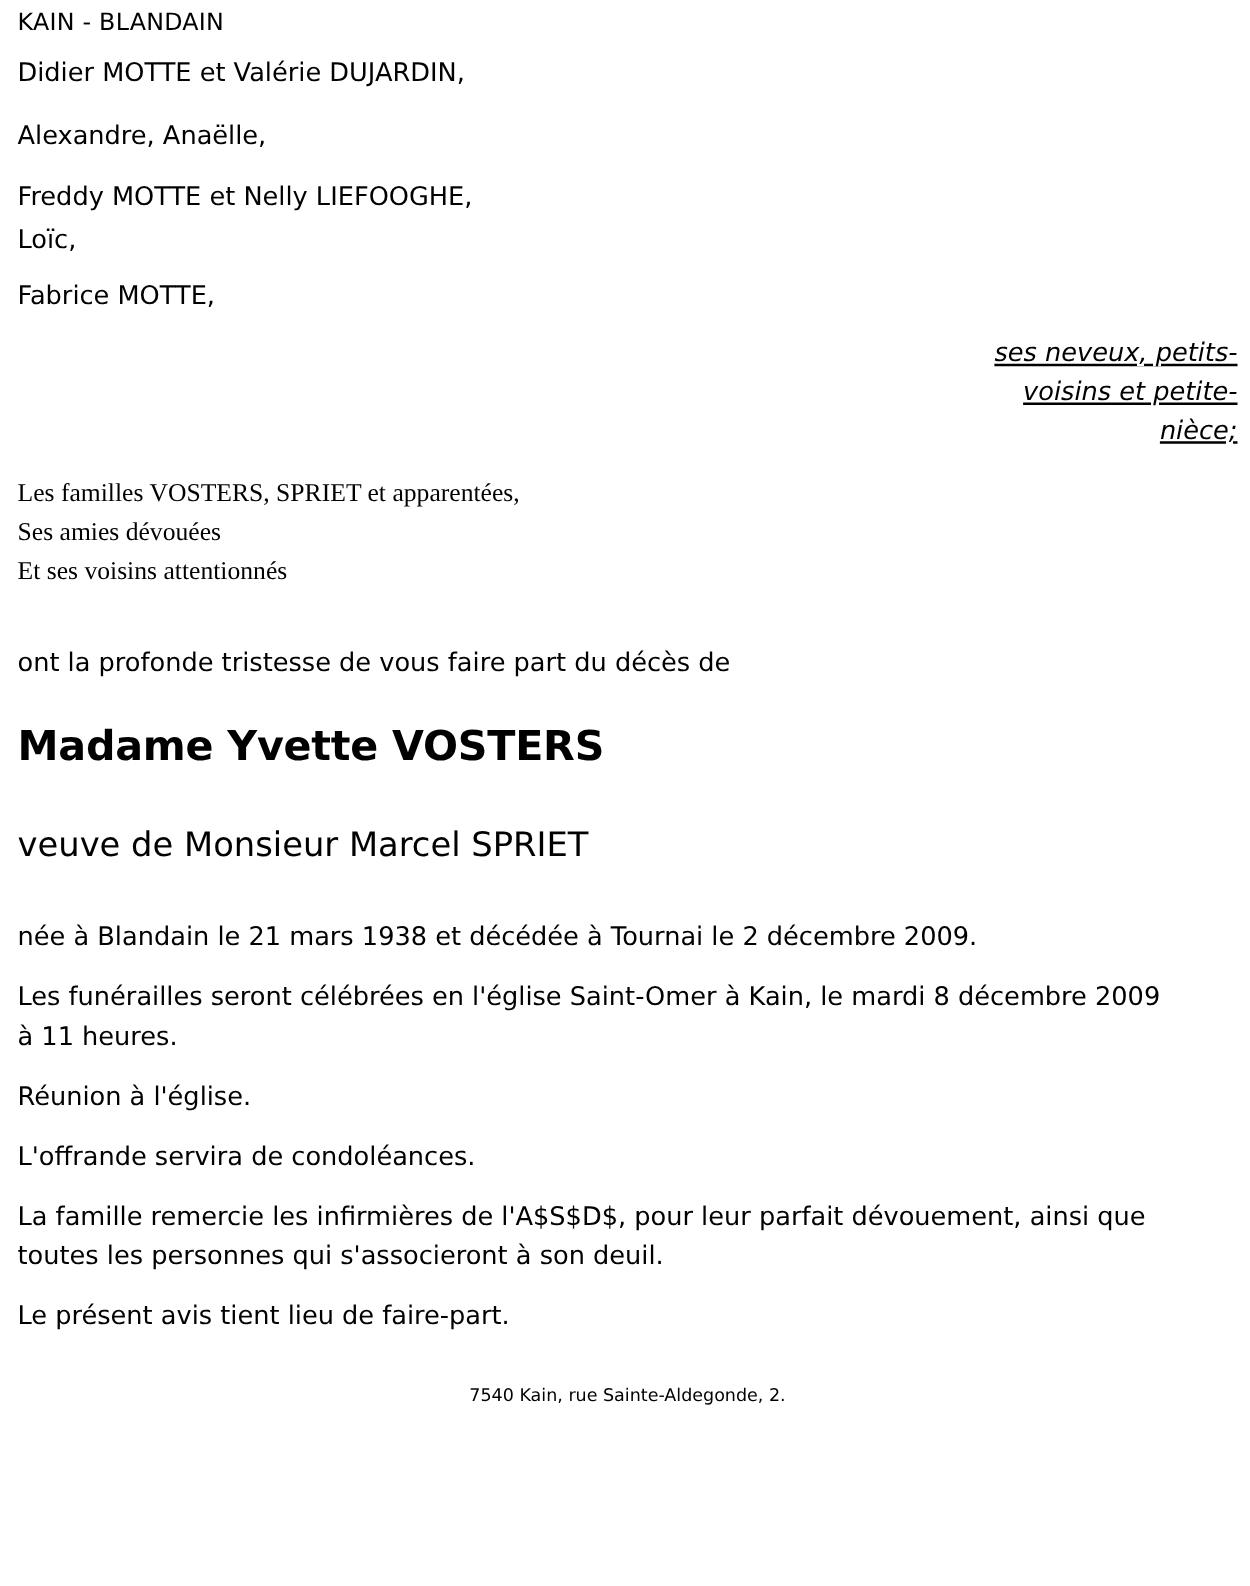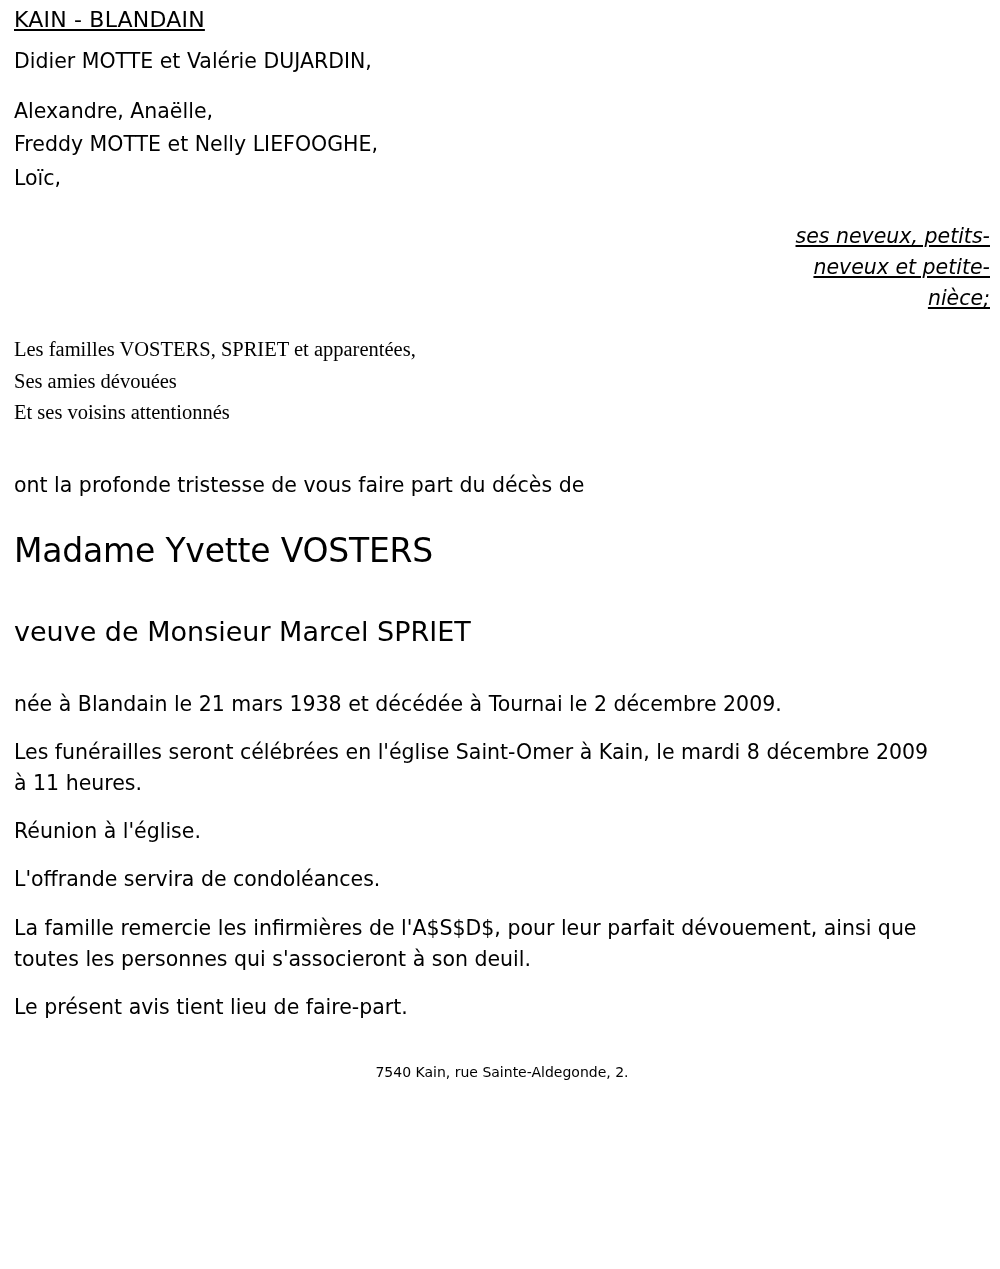--- a/index.html
+++ b/index.html
@@ -30,24 +30,23 @@
 
   
   .line {
     font-size: 20.5px;
     line-height: 1;
     color: #000;
     white-space: pre-wrap;
   }
 
   .locality {
-    font-size: 22px;
+    font-size: 19px;
     letter-spacing: 0.2px;
     margin-top: 9px;
-    text-decoration: underline;
   }
 
   .survivor-line {
     font-size: 20.5px;
     margin-top: 0;
   }
   .survivors-block .survivor-line:first-child { margin-top: 0; }
   .gap-md  { height: 20px; }
 
   .relation {
@@ -60,21 +59,21 @@
   }
   .relation .rel-line { display: block; }
 
   .families-block .line { line-height: 1.52; font-family: Liberation Serif, serif; }
 
   .announce {
     font-size: 20.5px;
   }
 
   .deceased-name {
-    font-weight: normal;
+    font-weight: bold;
     font-size: 33px;
     line-height: 1.1;
     letter-spacing: -0.2px;
   }
 
   .spouse {
     font-size: 27px;
   }
 
   .para {
@@ -93,30 +92,31 @@
 
 <div class="page">
   <div class="content">
 
     <div class="line locality">KAIN - BLANDAIN</div>
 
     <div class="gap-md"></div>
 
     <div class="survivors-block">
       <div class="line survivor-line" style="margin-bottom:29px;">Didier MOTTE et Valérie DUJARDIN,</div>
-      <div class="line survivor-line" style="margin-bottom:13px;">Alexandre, Anaëlle,</div>
+      <div class="line survivor-line" style="margin-bottom:29px;">Alexandre, Anaëlle,</div>
       <div class="line survivor-line" style="margin-bottom:13px;">Freddy MOTTE et Nelly LIEFOOGHE,</div>
-      <div class="line survivor-line" style="margin-bottom:13px;">Loïc,</div>
+      <div class="line survivor-line" style="margin-bottom:25px;">Loïc,</div>
+      <div class="line survivor-line">Fabrice MOTTE,</div>
     </div>
 
     <div style="height:20px;"></div>
 
     <div class="relation">
       <span class="rel-line">ses neveux, petits-</span>
-      <span class="rel-line">neveux et petite-</span>
+      <span class="rel-line">voisins et petite-</span>
       <span class="rel-line">nièce;</span>
     </div>
 
     <div style="height:20px;"></div>
 
     <div class="families-block">
       <div class="line">Les familles VOSTERS, SPRIET et apparentées,</div>
       <div class="line">Ses amies dévouées</div>
       <div class="line">Et ses voisins attentionnés</div>
     </div>

